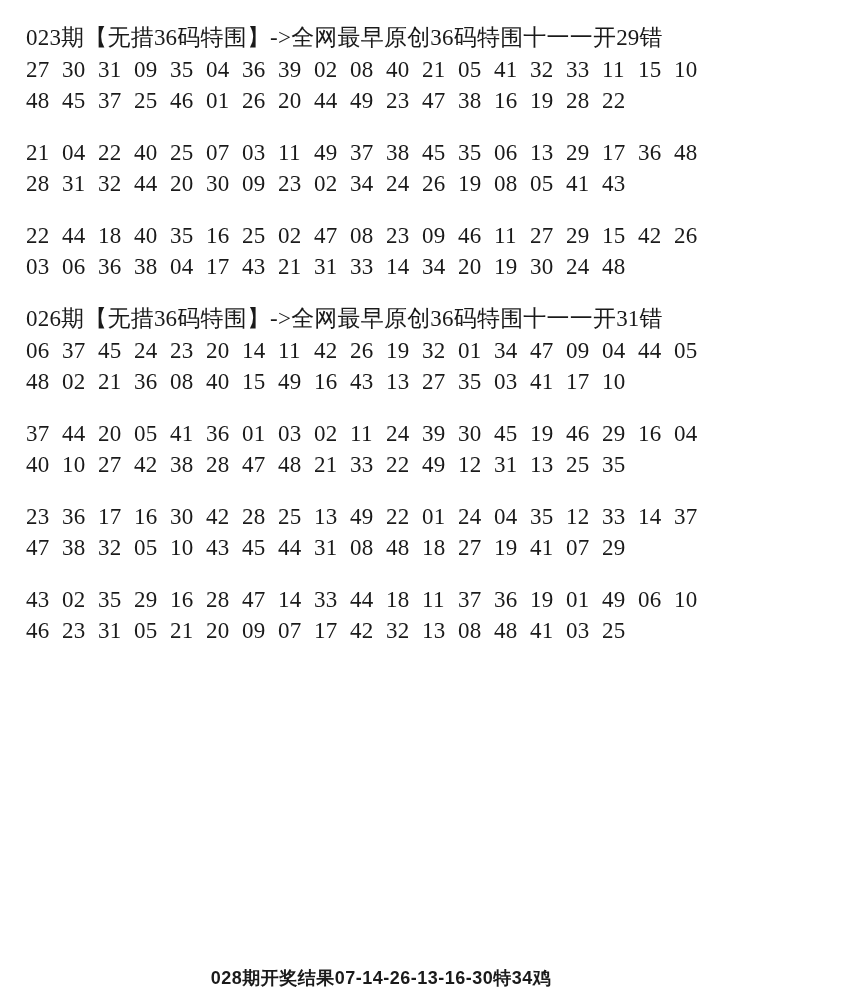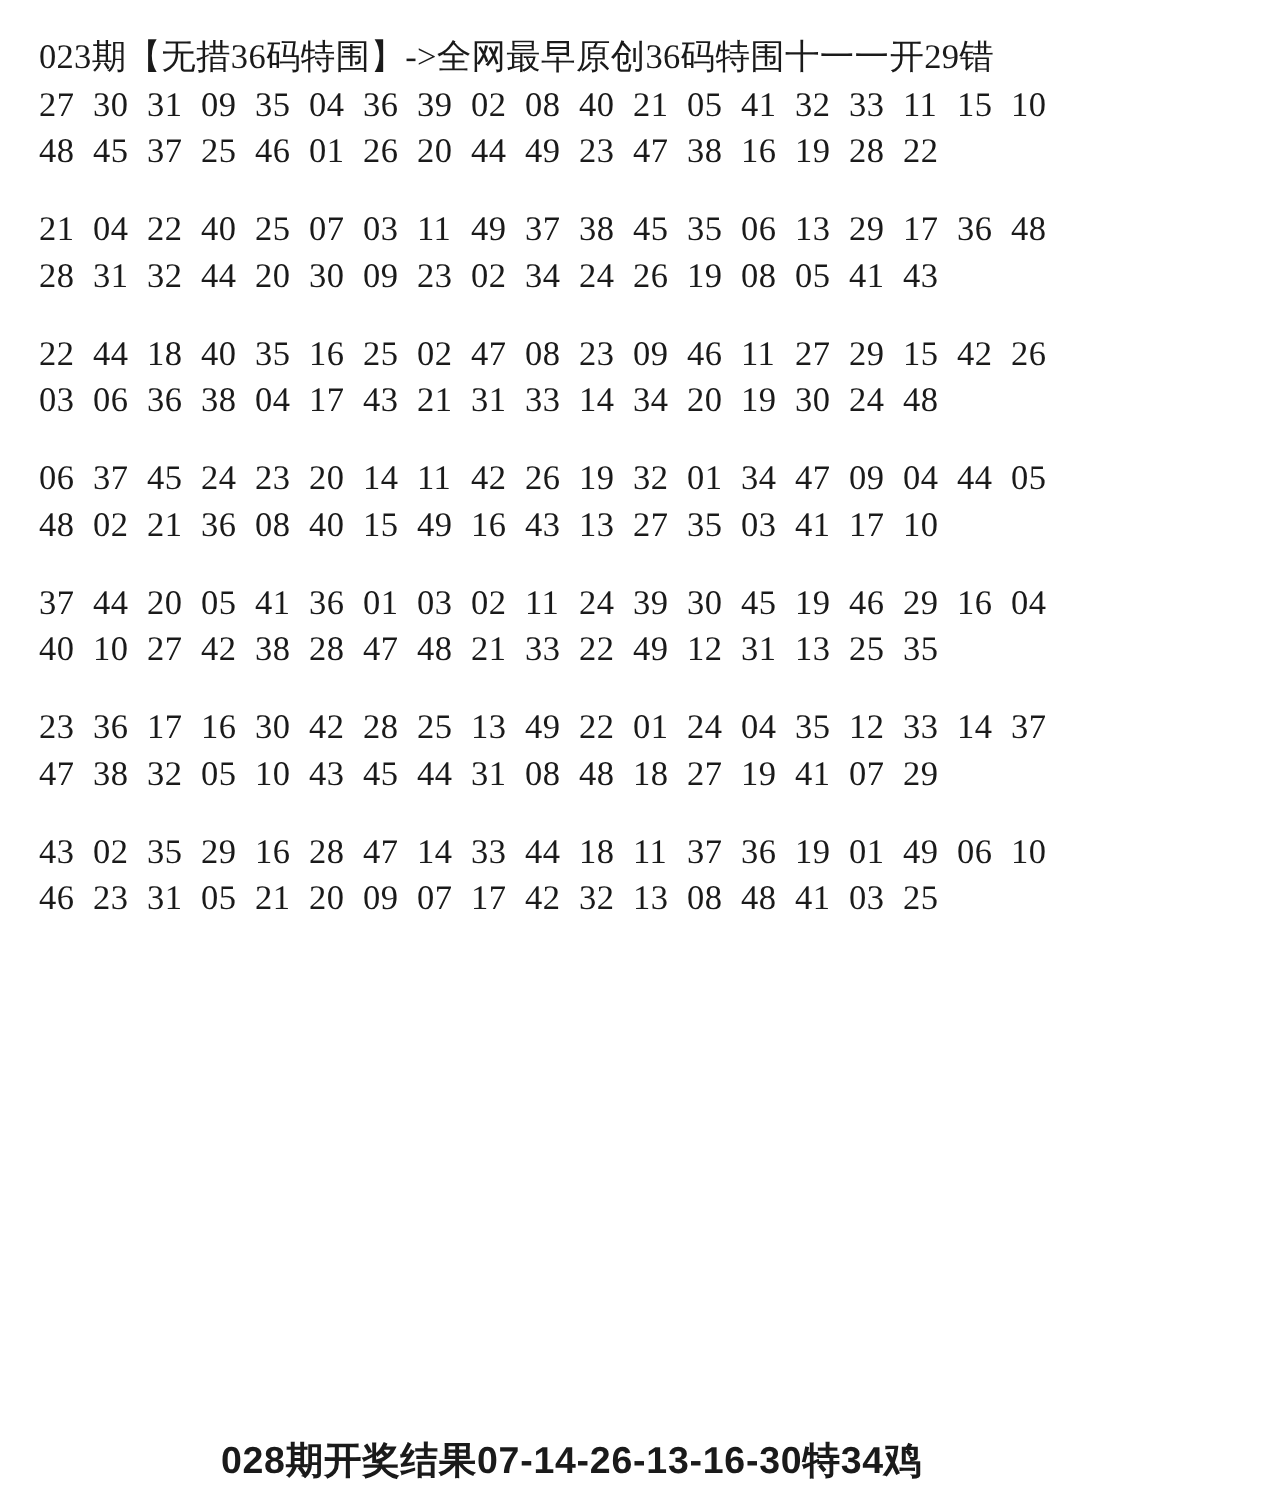--- a/index.html
+++ b/index.html
@@ -42,21 +42,21 @@
     font-family: "Liberation Serif", "DejaVu Serif", serif;
   }
   .num-row span.n {
     display: inline-block;
     width: 36px;
     text-align: left;
   }
   .footer {
     margin-top: auto;
     text-align: center;
-    font-size: 25px;
+    font-size: 18px;
     font-weight: bold;
     letter-spacing: 0.5px;
     font-family: "Liberation Sans", "DejaVu Sans", sans-serif;
     padding-bottom: 18px;
   }
 </style>
 </head>
 <body>
 
 <div id="page">
@@ -68,20 +68,21 @@
       </div>
       <div class="block">
         <div class="num-row"><span class="n">21</span><span class="n">04</span><span class="n">22</span><span class="n">40</span><span class="n">25</span><span class="n">07</span><span class="n">03</span><span class="n">11</span><span class="n">49</span><span class="n">37</span><span class="n">38</span><span class="n">45</span><span class="n">35</span><span class="n">06</span><span class="n">13</span><span class="n">29</span><span class="n">17</span><span class="n">36</span><span class="n">48</span></div>
         <div class="num-row"><span class="n">28</span><span class="n">31</span><span class="n">32</span><span class="n">44</span><span class="n">20</span><span class="n">30</span><span class="n">09</span><span class="n">23</span><span class="n">02</span><span class="n">34</span><span class="n">24</span><span class="n">26</span><span class="n">19</span><span class="n">08</span><span class="n">05</span><span class="n">41</span><span class="n">43</span></div>
       </div>
       <div class="block">
         <div class="num-row"><span class="n">22</span><span class="n">44</span><span class="n">18</span><span class="n">40</span><span class="n">35</span><span class="n">16</span><span class="n">25</span><span class="n">02</span><span class="n">47</span><span class="n">08</span><span class="n">23</span><span class="n">09</span><span class="n">46</span><span class="n">11</span><span class="n">27</span><span class="n">29</span><span class="n">15</span><span class="n">42</span><span class="n">26</span></div>
         <div class="num-row"><span class="n">03</span><span class="n">06</span><span class="n">36</span><span class="n">38</span><span class="n">04</span><span class="n">17</span><span class="n">43</span><span class="n">21</span><span class="n">31</span><span class="n">33</span><span class="n">14</span><span class="n">34</span><span class="n">20</span><span class="n">19</span><span class="n">30</span><span class="n">24</span><span class="n">48</span></div>
       </div>
       <div class="block">
+        <div class="block-title">026期【无措36码特围】-&gt;全网最早原创36码特围十一一开31错</div>
         <div class="num-row"><span class="n">06</span><span class="n">37</span><span class="n">45</span><span class="n">24</span><span class="n">23</span><span class="n">20</span><span class="n">14</span><span class="n">11</span><span class="n">42</span><span class="n">26</span><span class="n">19</span><span class="n">32</span><span class="n">01</span><span class="n">34</span><span class="n">47</span><span class="n">09</span><span class="n">04</span><span class="n">44</span><span class="n">05</span></div>
         <div class="num-row"><span class="n">48</span><span class="n">02</span><span class="n">21</span><span class="n">36</span><span class="n">08</span><span class="n">40</span><span class="n">15</span><span class="n">49</span><span class="n">16</span><span class="n">43</span><span class="n">13</span><span class="n">27</span><span class="n">35</span><span class="n">03</span><span class="n">41</span><span class="n">17</span><span class="n">10</span></div>
       </div>
       <div class="block">
         <div class="num-row"><span class="n">37</span><span class="n">44</span><span class="n">20</span><span class="n">05</span><span class="n">41</span><span class="n">36</span><span class="n">01</span><span class="n">03</span><span class="n">02</span><span class="n">11</span><span class="n">24</span><span class="n">39</span><span class="n">30</span><span class="n">45</span><span class="n">19</span><span class="n">46</span><span class="n">29</span><span class="n">16</span><span class="n">04</span></div>
         <div class="num-row"><span class="n">40</span><span class="n">10</span><span class="n">27</span><span class="n">42</span><span class="n">38</span><span class="n">28</span><span class="n">47</span><span class="n">48</span><span class="n">21</span><span class="n">33</span><span class="n">22</span><span class="n">49</span><span class="n">12</span><span class="n">31</span><span class="n">13</span><span class="n">25</span><span class="n">35</span></div>
       </div>
       <div class="block">
         <div class="num-row"><span class="n">23</span><span class="n">36</span><span class="n">17</span><span class="n">16</span><span class="n">30</span><span class="n">42</span><span class="n">28</span><span class="n">25</span><span class="n">13</span><span class="n">49</span><span class="n">22</span><span class="n">01</span><span class="n">24</span><span class="n">04</span><span class="n">35</span><span class="n">12</span><span class="n">33</span><span class="n">14</span><span class="n">37</span></div>
         <div class="num-row"><span class="n">47</span><span class="n">38</span><span class="n">32</span><span class="n">05</span><span class="n">10</span><span class="n">43</span><span class="n">45</span><span class="n">44</span><span class="n">31</span><span class="n">08</span><span class="n">48</span><span class="n">18</span><span class="n">27</span><span class="n">19</span><span class="n">41</span><span class="n">07</span><span class="n">29</span></div>

